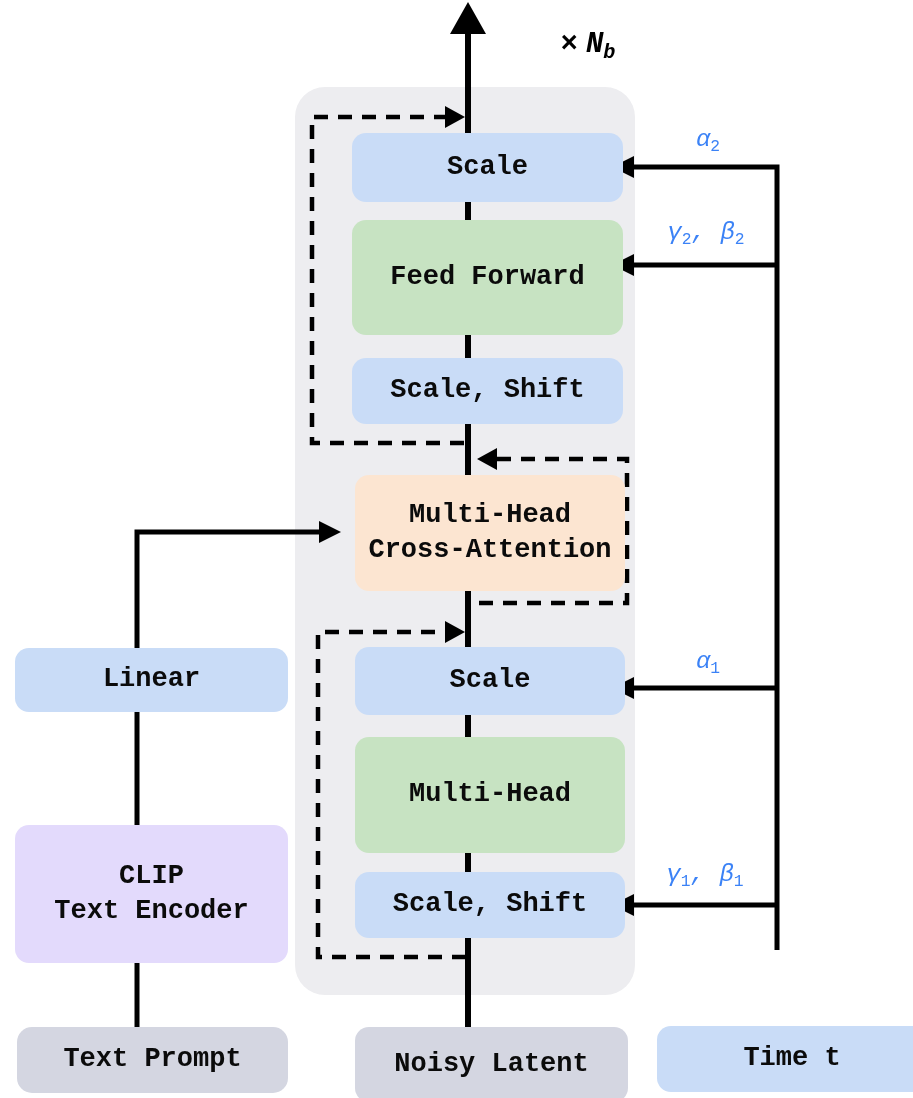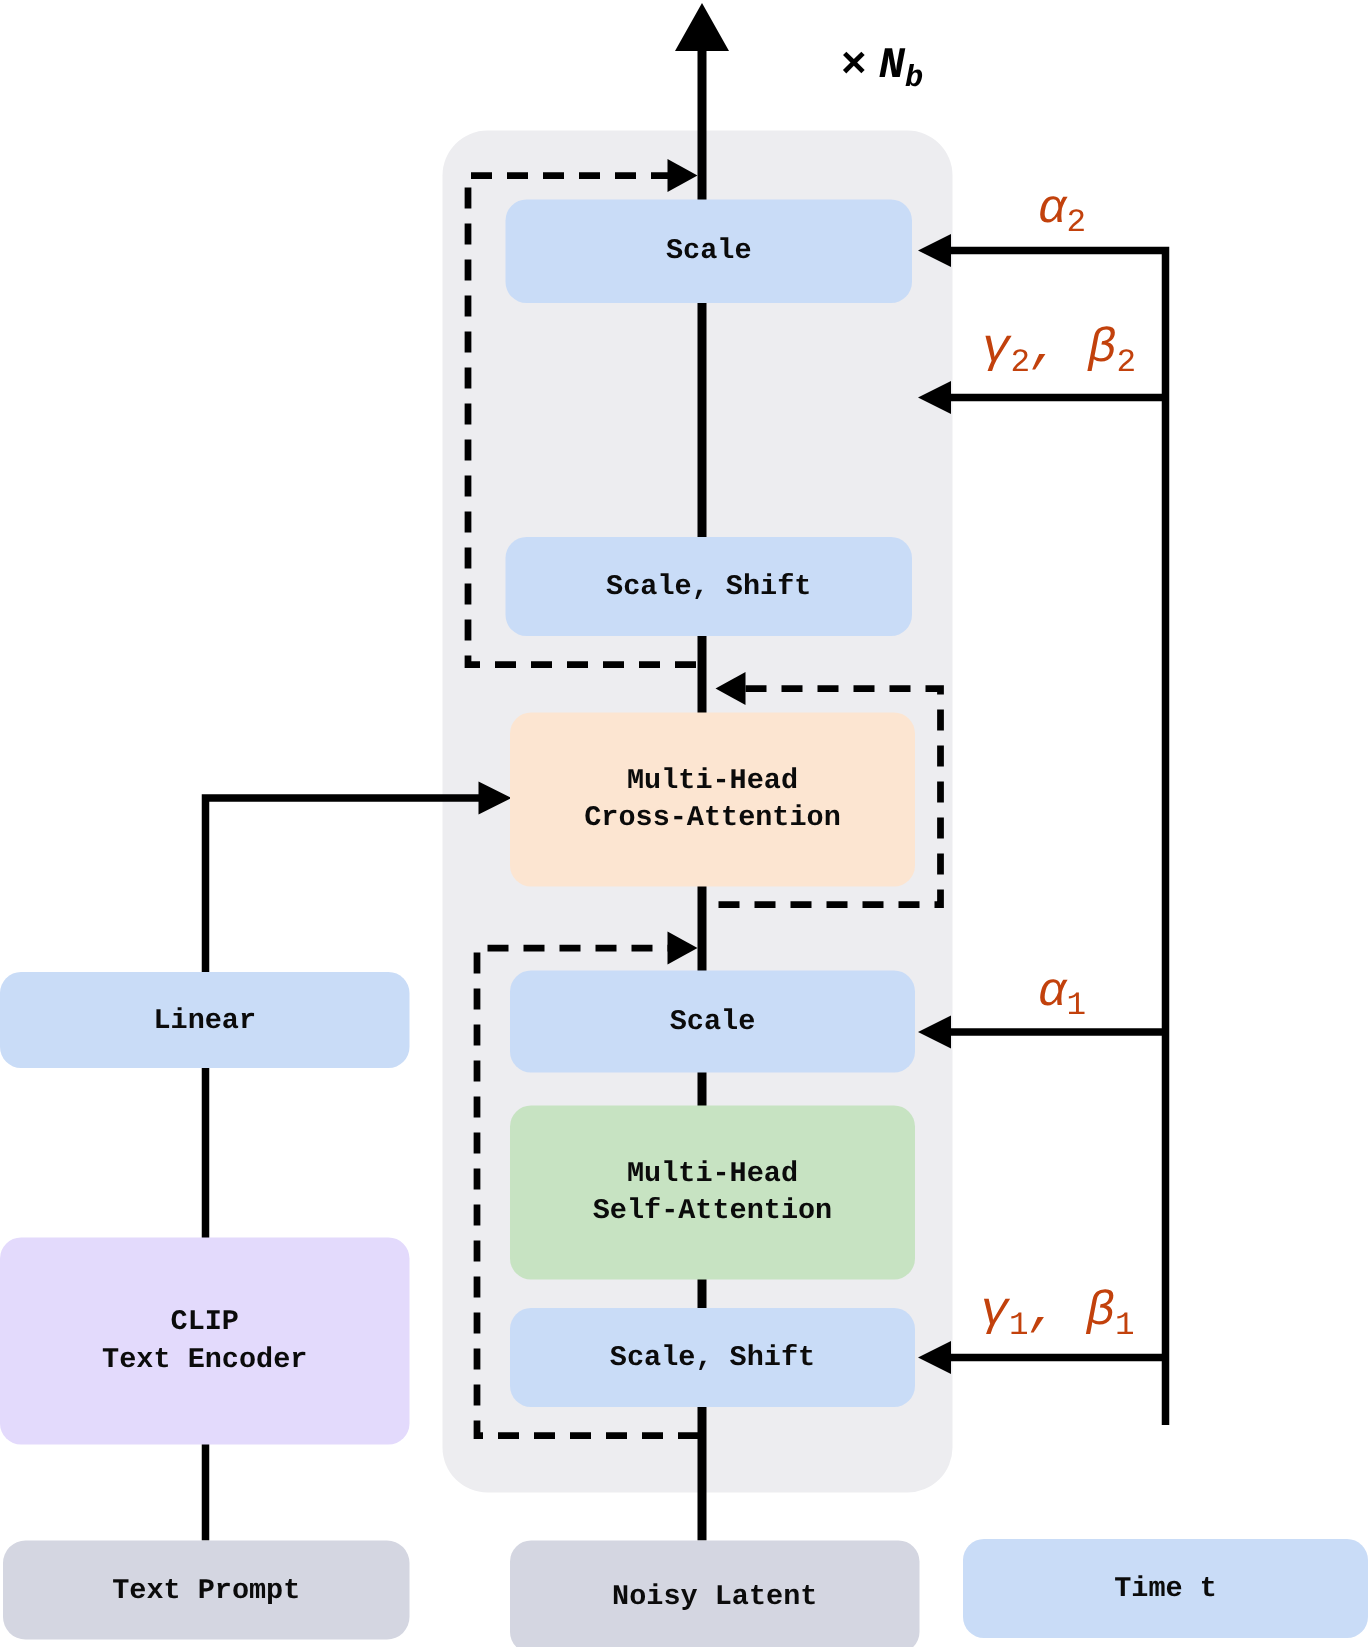--- a/index.html
+++ b/index.html
@@ -24,34 +24,35 @@
   .solid{stroke:var(--line);stroke-width:5;fill:none;}
   .trunk{stroke:var(--line);stroke-width:6;fill:none;}
   .dashed{stroke:var(--line);stroke-width:4.5;stroke-dasharray:14 10;fill:none;}
   .head{fill:var(--line);stroke:none;}
   .box{
     position:absolute;
     border-radius:14px;
     display:flex;flex-direction:column;
     align-items:center;justify-content:center;
     text-align:center;
-    font-weight:700;font-size:19px;line-height:1.3;
+    font-weight:700;font-size:27px;line-height:1.3;
     color:#0b0b0b;
     z-index:2;
+    margin-left:15px;
   }
   .blue{background:var(--blue);}
   .green{background:var(--green);}
   .orange{background:var(--orange);}
   .purple{background:var(--purple);}
   .grayb{background:var(--gray_box);}
   .param{
     position:absolute;
     transform:translate(-50%,-50%);
-    font-size:32px;font-style:italic;font-weight:400;
-    color:#c2410c;z-index:3;white-space:nowrap;text-align:right;
+    font-size:24px;font-style:italic;font-weight:400;
+    color:#3b82f6;z-index:3;white-space:nowrap;text-align:right;
   }
   .param sub{font-size:0.68em;font-style:normal;vertical-align:-0.3em;}
   .sep{white-space:pre;}
   .repeat{
     position:absolute;
     transform:translate(-50%,-50%);
     font-size:29px;font-weight:700;font-style:italic;
     color:#000;z-index:3;white-space:nowrap;
   }
   .repeat .times{font-style:normal;font-weight:700;padding-right:8px;}
@@ -98,37 +99,39 @@
   </svg>
 
   <div class="repeat" style="left:588px;top:46px;">
     <span class="times">×</span><span>N</span><sub>b</sub>
   </div>
 
   <div class="box blue" style="left:337px;top:133px;width:271px;height:69px;">
     <span>Scale</span>
   </div>
 
+  <div class="box green" style="left:337px;top:220px;width:271px;height:115px;">
+    <span>Feed Forward</span>
+  </div>
 
   <div class="box blue" style="left:337px;top:358px;width:271px;height:66px;">
     <span>Scale, Shift</span>
   </div>
 
   <div class="box orange" style="left:340px;top:475px;width:270px;height:116px;">
     <span>Multi-Head</span>
     <span>Cross-Attention</span>
   </div>
 
   <div class="box blue" style="left:340px;top:647px;width:270px;height:68px;">
     <span>Scale</span>
   </div>
 
   <div class="box green" style="left:340px;top:737px;width:270px;height:116px;">
     <span>Multi-Head</span>
-    <span>Self-Attention</span>
   </div>
 
   <div class="box blue" style="left:340px;top:872px;width:270px;height:66px;">
     <span>Scale, Shift</span>
   </div>
 
   <div class="box blue" style="left:0px;top:648px;width:273px;height:64px;">
     <span>Linear</span>
   </div>
 

